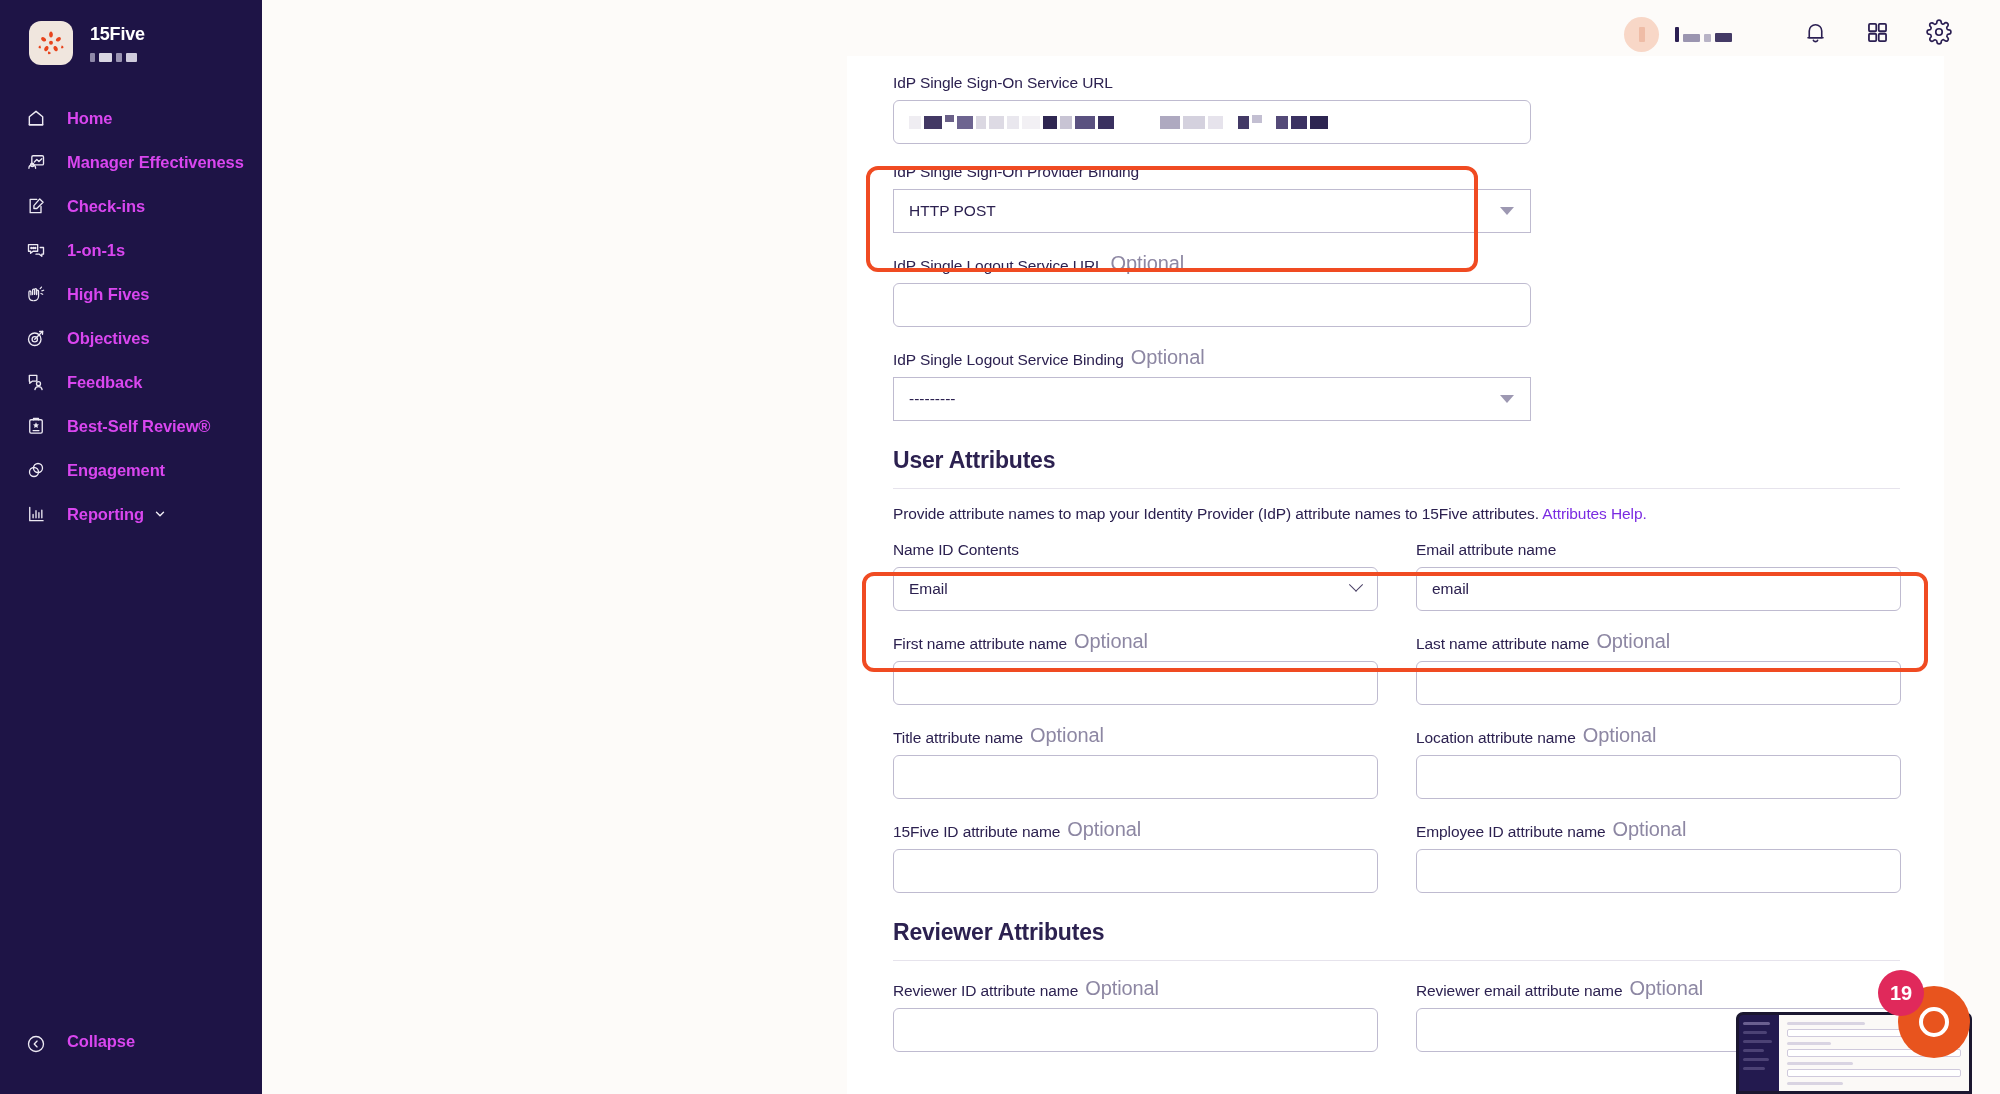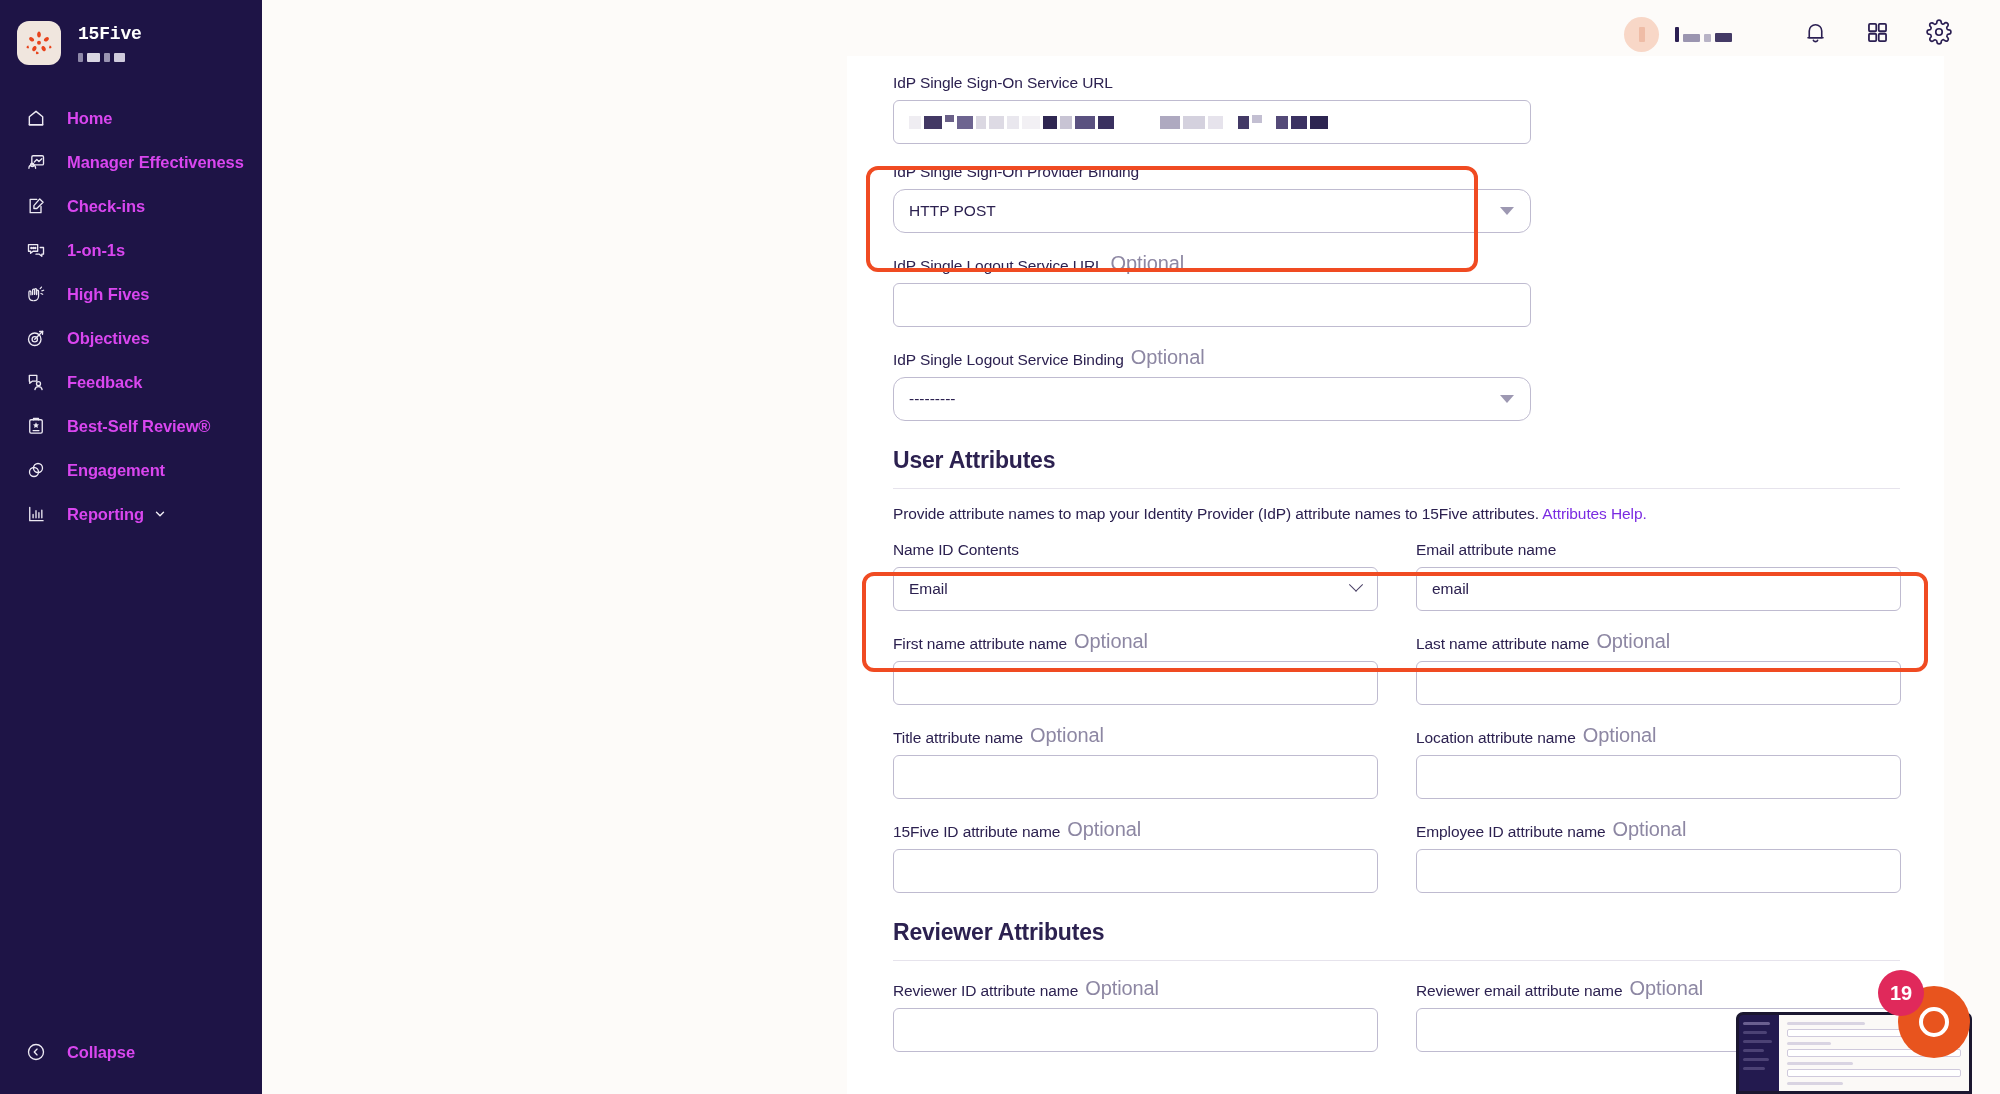--- a/index.html
+++ b/index.html
@@ -14,23 +14,22 @@
   
   .sidebar {
     width: 262px; height: 1094px;
     background: #1E1446;
     flex: 0 0 262px;
     position: relative;
     color: #F4F1F6;
   }
   .brand {
     display: flex; align-items: center;
-    padding: 16px 0 0 17px;
+    padding: 16px 0 0 29px;
     height: 70px;
-    font-family: Liberation Mono, monospace;
   }
   .brand-logo {
     width: 44px; height: 44px;
     border-radius: 12px;
     background: #F0E6DE;
     display: flex; align-items: center; justify-content: center;
     flex: 0 0 44px;
   }
   .brand-text { margin-left: 17px; }
   .brand-name {
@@ -66,21 +65,21 @@
     font-size: 16.5px;
     font-weight: bold;
     color: #d946ef;
     letter-spacing: -0.1px;
     white-space: nowrap;
   }
   .nav-caret { margin-left: 9px; display: flex; align-items: center; }
   .collapse {
     position: absolute;
     bottom: 22px; left: 0;
-    display: flex; align-items: center;
+    display: flex; align-items: flex-start;
     padding-left: 24px;
     height: 40px;
     cursor: pointer;
   }
 
   
   .main {
     flex: 1 1 auto;
     position: relative;
     background: #FDFBF9;
@@ -162,21 +161,21 @@
     display: flex; align-items: center;
     font-family: "Liberation Sans", sans-serif;
     cursor: text;
   }
   .input.wide { width: 638px; }
 
   .select {
     width: 638px;
     height: 44px;
     border: 1px solid #BFBBD0;
-    border-radius: 12px;
+    border-radius: 0;
     background: #FFFFFF;
     display: flex; align-items: center; justify-content: space-between;
     padding: 0 16px 0 15px;
     font-size: 15.5px;
     color: #2C2150;
     cursor: pointer;
   }
   .select .tri {
     width: 0; height: 0;
     border-left: 7px solid transparent;

